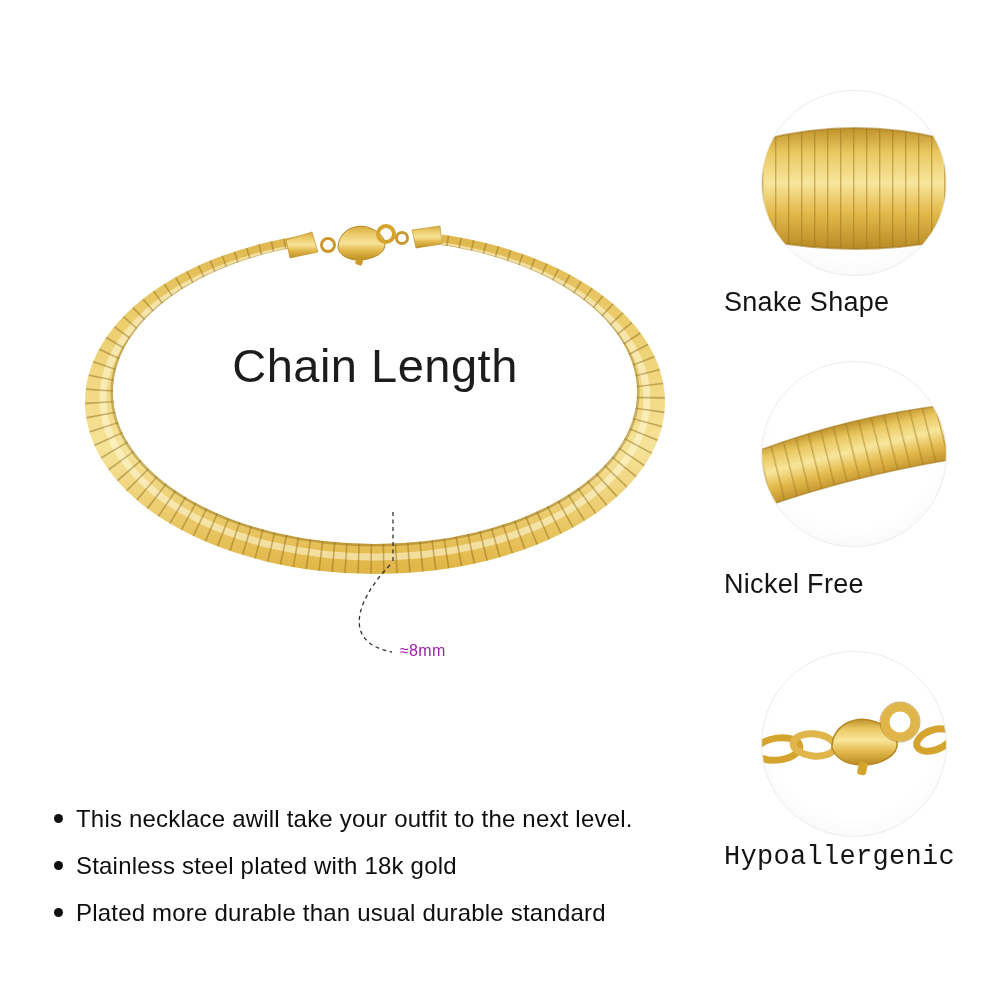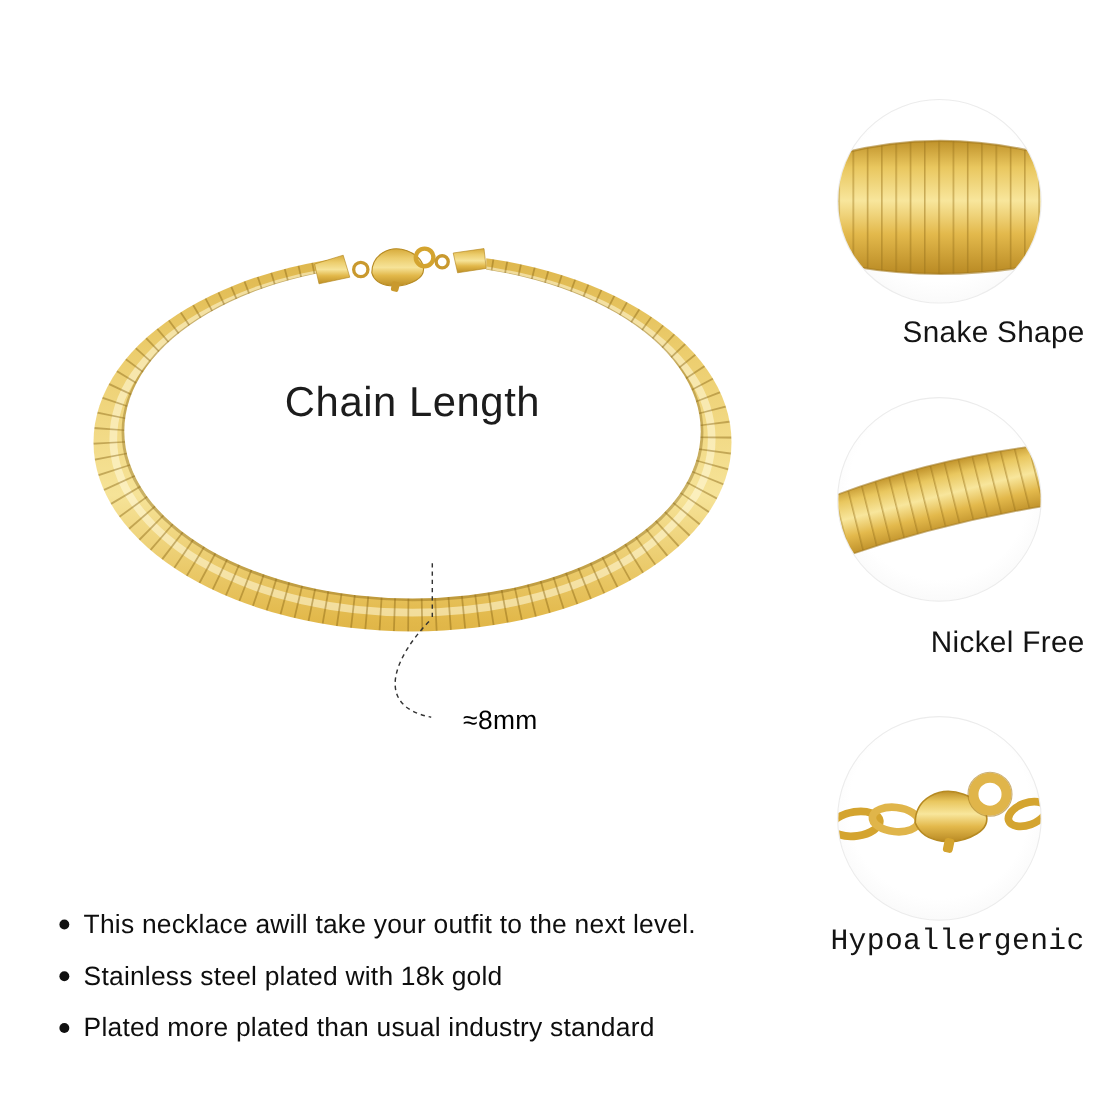--- a/index.html
+++ b/index.html
@@ -5,45 +5,45 @@
   * { margin: 0; padding: 0; box-sizing: border-box; }
   body { width: 1000px; height: 1000px; background: #ffffff; font-family: "Liberation Sans", sans-serif; }
   .page { position: relative; width: 1000px; height: 1000px; background: #ffffff; overflow: hidden; }
 
   .necklace-svg { position: absolute; left: 40px; top: 190px; }
 
   .chain-text {
     position: absolute; left: 175px; top: 336px; width: 400px;
     text-align: center; color: #1c1c1c;
   }
-  .chain-text .line { font-size: 38px; line-height: 60px; font-weight: 400; letter-spacing: 0.5px; }
+  .chain-text .line { font-size: 47px; line-height: 60px; font-weight: 400; letter-spacing: 0.5px; }
 
   .width-label {
-    position: absolute; left: 421px; top: 642px;
-    font-size: 24px; color: #000000; letter-spacing: 0.3px;
+    position: absolute; left: 400px; top: 642px;
+    font-size: 16px; color: #a21caf; letter-spacing: 0.3px;
   }
 
   .callout {
     position: absolute; left: 761px; width: 186px; height: 186px;
     border-radius: 50%; border: 1px solid #ececec; overflow: hidden;
     background: radial-gradient(circle at 50% 45%, #ffffff 60%, #f6f6f6 86%, #eaeaea 100%);
   }
   .callout-1 { top: 90px; }
   .callout-2 { top: 361px; }
   .callout-3 { top: 651px; }
 
   .callout-label {
-    position: absolute; left: 724px; width: 262px; text-align: right;
+    position: absolute; left: 724px; width: 262px; text-align: left;
     font-size: 27px; color: #141414; letter-spacing: 0.3px; font-weight: 400;
   }
   .callout-label-1 { top: 287px; }
   .callout-label-2 { top: 569px; }
   .callout-label-3 { top: 842px; font-family: Liberation Mono, monospace; }
 
-  .features { position: absolute; left: 48px; top: 825px; width: 710px; }
+  .features { position: absolute; left: 48px; top: 803px; width: 710px; }
   .feature-row { display: flex; align-items: flex-start; margin-bottom: 16px; }
   .bullet-dot {
     width: 9px; height: 9px; border-radius: 50%; background: #101010;
     margin: 11px 13px 0 6px; flex: 0 0 auto;
   }
   .feature-text { font-size: 24px; line-height: 31px; color: #0e0e0e; letter-spacing: 0.2px; }
 </style>
 </head>
 <body>
 
@@ -144,17 +144,17 @@
     <div class="feature-row">
       <span class="bullet-dot"></span>
       <span class="feature-text">This necklace awill take your outfit to the next level.</span>
     </div>
     <div class="feature-row">
       <span class="bullet-dot"></span>
       <span class="feature-text">Stainless steel plated with 18k gold</span>
     </div>
     <div class="feature-row">
       <span class="bullet-dot"></span>
-      <span class="feature-text">Plated more plated than usual industry standard</span>
+      <span class="feature-text">Plated more durable than usual durable standard</span>
     </div>
   </div>
 
 </div>
 
 </body></html>

